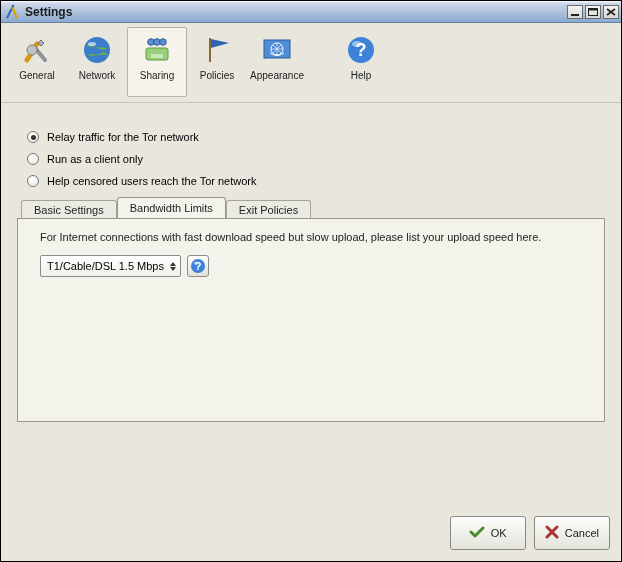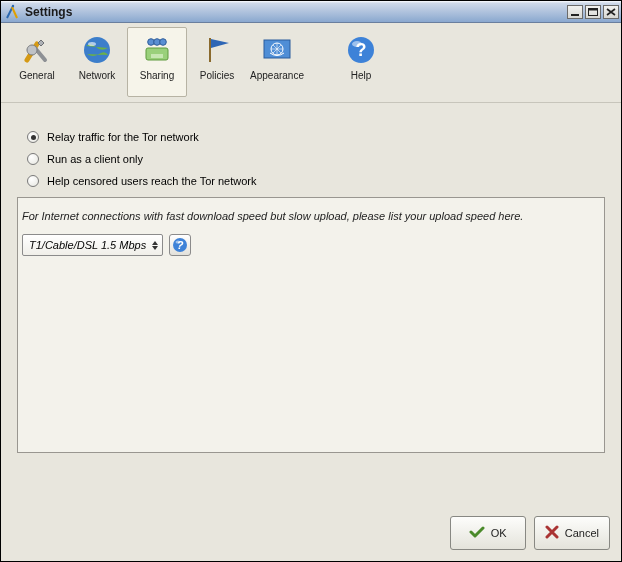--- a/index.html
+++ b/index.html
@@ -115,24 +115,23 @@
     background: #f3f2eb;
     border-color: #999690;
     top: 0;
     padding-top: 4px;
     padding-bottom: 4px;
     z-index: 2;
   }
   .tab-panel {
     border: 1px solid #999690;
     background: #f3f2eb;
-    padding: 12px 4px;
-    height: 256px;
+    padding: 12px 22px;
+    height: 204px;
     position: relative;
-    font-style: italic;
   }
   .panel-text { color: #222; font-size: 11px; margin-bottom: 12px; }
   .combo {
     display: inline-flex;
     align-items: center;
     border: 1px solid #8b8b8b;
     background: linear-gradient(#ffffff,#f0efe9);
     height: 22px;
     padding: 0 4px 0 6px;
     font-size: 11px;
@@ -289,20 +288,31 @@
     <div class="radio-row">
       <span class="radio"></span>
       <span>Run as a client only</span>
     </div>
     <div class="radio-row">
       <span class="radio"></span>
       <span>Help censored users reach the Tor network</span>
     </div>
   </div>
 
+  <div class="tabs">
+    <div class="tab">
+      <span>Basic Settings</span>
+    </div>
+    <div class="tab active">
+      <span>Bandwidth Limits</span>
+    </div>
+    <div class="tab">
+      <span>Exit Policies</span>
+    </div>
+  </div>
 
   <div class="tab-panel">
     <div class="panel-text">For Internet connections with fast download speed but slow upload, please list your upload speed here.</div>
     <div style="display:flex;align-items:center;">
       <div class="combo">
         <span>T1/Cable/DSL 1.5 Mbps</span>
         <span class="spin">
           <div class="up"></div>
             <div class="down"></div>
         </span>

